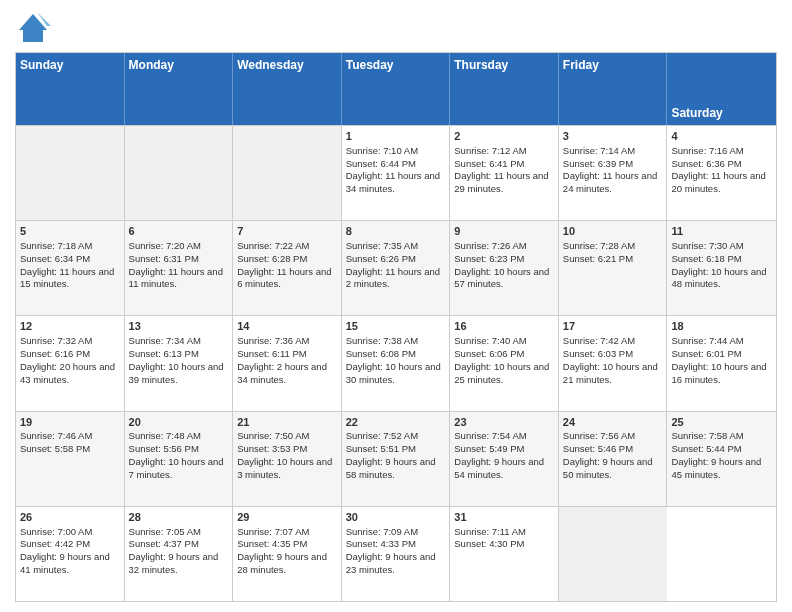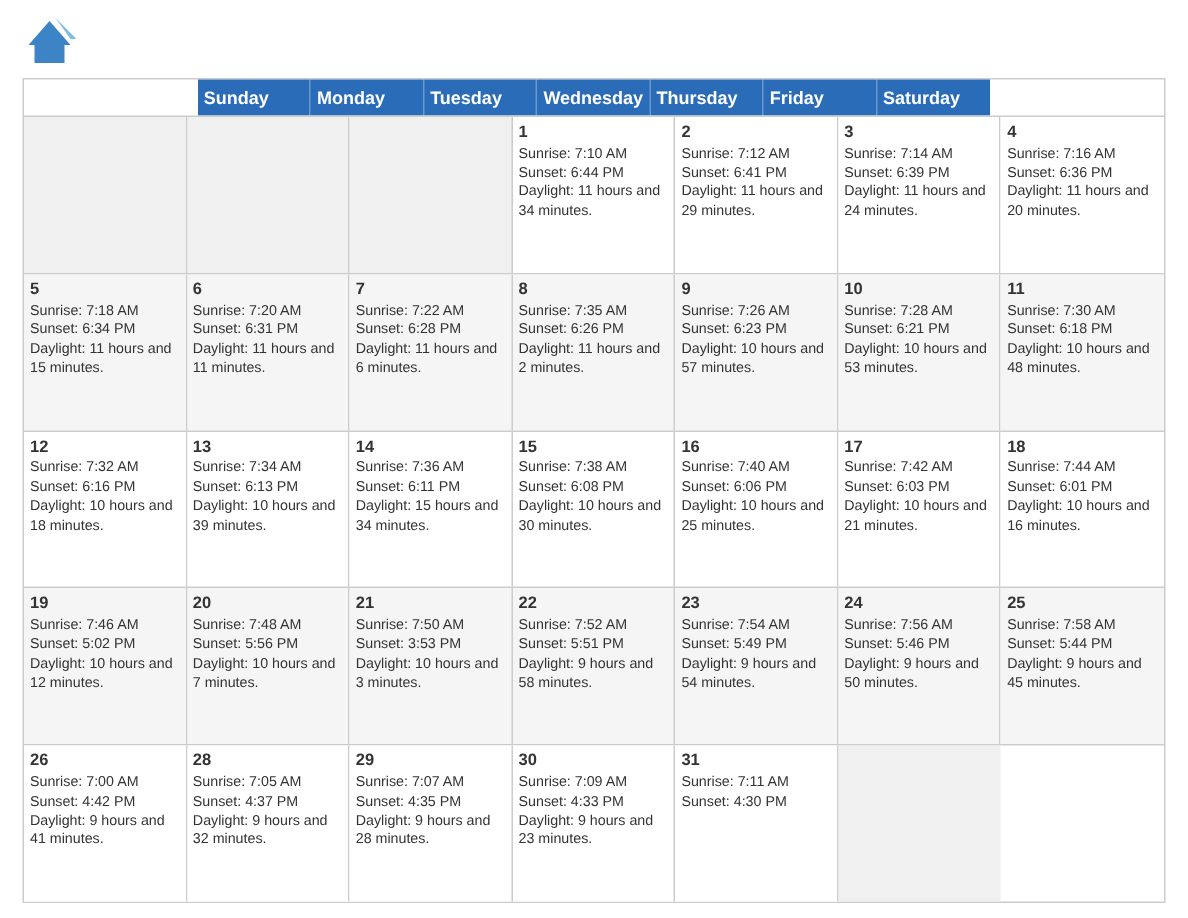--- a/index.html
+++ b/index.html
@@ -44,36 +44,35 @@
     }
     .location {
       font-size: 14px;
       color: #555;
     }
     .calendar {
       flex: 1;
       display: flex;
       flex-direction: column;
       border: 1px solid #ccc;
-      align-items: center;
     }
     .cal-header {
       display: grid;
       grid-template-columns: repeat(7, 1fr);
       background: #2b6cb8;
     }
     .cal-header-cell {
       color: #fff;
       font-weight: bold;
       font-size: 12px;
       padding: 5px 4px;
       text-align: left;
       border-right: 1px solid rgba(255,255,255,0.3);
     }
-    .cal-header-cell:last-child { border-right: none; }
+    .cal-header-cell:last-child { border-right: none; margin-top: 48px; }
     .cal-body {
       display: flex;
       flex-direction: column;
       flex: 1;
     }
     .cal-row {
       display: grid;
       grid-template-columns: repeat(7, 1fr);
       flex: 1;
       border-top: 1px solid #ccc;
@@ -119,56 +118,56 @@
     <div class="title-section">
       <div class="month-title"></div>
       <div class="location"></div>
     </div>
   </div>
 
   <div class="calendar">
     <div class="cal-header">
     <div class="cal-header-cell">Sunday</div>
         <div class="cal-header-cell">Monday</div>
+        <div class="cal-header-cell">Wednesday</div>
         <div class="cal-header-cell">Tuesday</div>
-        <div class="cal-header-cell">Wednesday</div>
         <div class="cal-header-cell">Thursday</div>
         <div class="cal-header-cell">Friday</div>
         <div class="cal-header-cell">Saturday</div>
       </div>
     <div class="cal-body">
     <div class="cal-row">
           <div class="cal-cell empty"></div>
           <div class="cal-cell empty"></div>
           <div class="cal-cell empty"></div>
           <div class="cal-cell"><span class="day-num">1</span><span>Sunrise: 7:10 AM</span><br><span>Sunset: 6:44 PM</span><br><span>Daylight: 11 hours and 34 minutes.</span></div>
           <div class="cal-cell"><span class="day-num">2</span><span>Sunrise: 7:12 AM</span><br><span>Sunset: 6:41 PM</span><br><span>Daylight: 11 hours and 29 minutes.</span></div>
           <div class="cal-cell"><span class="day-num">3</span><span>Sunrise: 7:14 AM</span><br><span>Sunset: 6:39 PM</span><br><span>Daylight: 11 hours and 24 minutes.</span></div>
           <div class="cal-cell"><span class="day-num">4</span><span>Sunrise: 7:16 AM</span><br><span>Sunset: 6:36 PM</span><br><span>Daylight: 11 hours and 20 minutes.</span></div>
         </div>
         <div class="cal-row">
           <div class="cal-cell"><span class="day-num">5</span><span>Sunrise: 7:18 AM</span><br><span>Sunset: 6:34 PM</span><br><span>Daylight: 11 hours and 15 minutes.</span></div>
           <div class="cal-cell"><span class="day-num">6</span><span>Sunrise: 7:20 AM</span><br><span>Sunset: 6:31 PM</span><br><span>Daylight: 11 hours and 11 minutes.</span></div>
           <div class="cal-cell"><span class="day-num">7</span><span>Sunrise: 7:22 AM</span><br><span>Sunset: 6:28 PM</span><br><span>Daylight: 11 hours and 6 minutes.</span></div>
           <div class="cal-cell"><span class="day-num">8</span><span>Sunrise: 7:35 AM</span><br><span>Sunset: 6:26 PM</span><br><span>Daylight: 11 hours and 2 minutes.</span></div>
           <div class="cal-cell"><span class="day-num">9</span><span>Sunrise: 7:26 AM</span><br><span>Sunset: 6:23 PM</span><br><span>Daylight: 10 hours and 57 minutes.</span></div>
-          <div class="cal-cell"><span class="day-num">10</span><span>Sunrise: 7:28 AM</span><br><span>Sunset: 6:21 PM</span><br><span>Daylight: 10 hours and 53 minutes.</span></div>
+          <div class="cal-cell"><span class="day-num">10</span><span>Sunrise: 7:28 AM</span><br><span>Sunset: 6:21 PM</span><br></div>
           <div class="cal-cell"><span class="day-num">11</span><span>Sunrise: 7:30 AM</span><br><span>Sunset: 6:18 PM</span><br><span>Daylight: 10 hours and 48 minutes.</span></div>
         </div>
         <div class="cal-row">
-          <div class="cal-cell"><span class="day-num">12</span><span>Sunrise: 7:32 AM</span><br><span>Sunset: 6:16 PM</span><br><span>Daylight: 10 hours and 18 minutes.</span></div>
+          <div class="cal-cell"><span class="day-num">12</span><span>Sunrise: 7:32 AM</span><br><span>Sunset: 6:16 PM</span><br><span>Daylight: 20 hours and 43 minutes.</span></div>
           <div class="cal-cell"><span class="day-num">13</span><span>Sunrise: 7:34 AM</span><br><span>Sunset: 6:13 PM</span><br><span>Daylight: 10 hours and 39 minutes.</span></div>
-          <div class="cal-cell"><span class="day-num">14</span><span>Sunrise: 7:36 AM</span><br><span>Sunset: 6:11 PM</span><br><span>Daylight: 15 hours and 34 minutes.</span></div>
+          <div class="cal-cell"><span class="day-num">14</span><span>Sunrise: 7:36 AM</span><br><span>Sunset: 6:11 PM</span><br><span>Daylight: 2 hours and 34 minutes.</span></div>
           <div class="cal-cell"><span class="day-num">15</span><span>Sunrise: 7:38 AM</span><br><span>Sunset: 6:08 PM</span><br><span>Daylight: 10 hours and 30 minutes.</span></div>
           <div class="cal-cell"><span class="day-num">16</span><span>Sunrise: 7:40 AM</span><br><span>Sunset: 6:06 PM</span><br><span>Daylight: 10 hours and 25 minutes.</span></div>
           <div class="cal-cell"><span class="day-num">17</span><span>Sunrise: 7:42 AM</span><br><span>Sunset: 6:03 PM</span><br><span>Daylight: 10 hours and 21 minutes.</span></div>
           <div class="cal-cell"><span class="day-num">18</span><span>Sunrise: 7:44 AM</span><br><span>Sunset: 6:01 PM</span><br><span>Daylight: 10 hours and 16 minutes.</span></div>
         </div>
         <div class="cal-row">
-          <div class="cal-cell"><span class="day-num">19</span><span>Sunrise: 7:46 AM</span><br><span>Sunset: 5:02 PM</span><br><span>Daylight: 10 hours and 12 minutes.</span></div>
+          <div class="cal-cell"><span class="day-num">19</span><span>Sunrise: 7:46 AM</span><br><span>Sunset: 5:58 PM</span><br></div>
           <div class="cal-cell"><span class="day-num">20</span><span>Sunrise: 7:48 AM</span><br><span>Sunset: 5:56 PM</span><br><span>Daylight: 10 hours and 7 minutes.</span></div>
           <div class="cal-cell"><span class="day-num">21</span><span>Sunrise: 7:50 AM</span><br><span>Sunset: 3:53 PM</span><br><span>Daylight: 10 hours and 3 minutes.</span></div>
           <div class="cal-cell"><span class="day-num">22</span><span>Sunrise: 7:52 AM</span><br><span>Sunset: 5:51 PM</span><br><span>Daylight: 9 hours and 58 minutes.</span></div>
           <div class="cal-cell"><span class="day-num">23</span><span>Sunrise: 7:54 AM</span><br><span>Sunset: 5:49 PM</span><br><span>Daylight: 9 hours and 54 minutes.</span></div>
           <div class="cal-cell"><span class="day-num">24</span><span>Sunrise: 7:56 AM</span><br><span>Sunset: 5:46 PM</span><br><span>Daylight: 9 hours and 50 minutes.</span></div>
           <div class="cal-cell"><span class="day-num">25</span><span>Sunrise: 7:58 AM</span><br><span>Sunset: 5:44 PM</span><br><span>Daylight: 9 hours and 45 minutes.</span></div>
         </div>
         <div class="cal-row">
           <div class="cal-cell"><span class="day-num">26</span><span>Sunrise: 7:00 AM</span><br><span>Sunset: 4:42 PM</span><br><span>Daylight: 9 hours and 41 minutes.</span></div>
           <div class="cal-cell"><span class="day-num">28</span><span>Sunrise: 7:05 AM</span><br><span>Sunset: 4:37 PM</span><br><span>Daylight: 9 hours and 32 minutes.</span></div>

